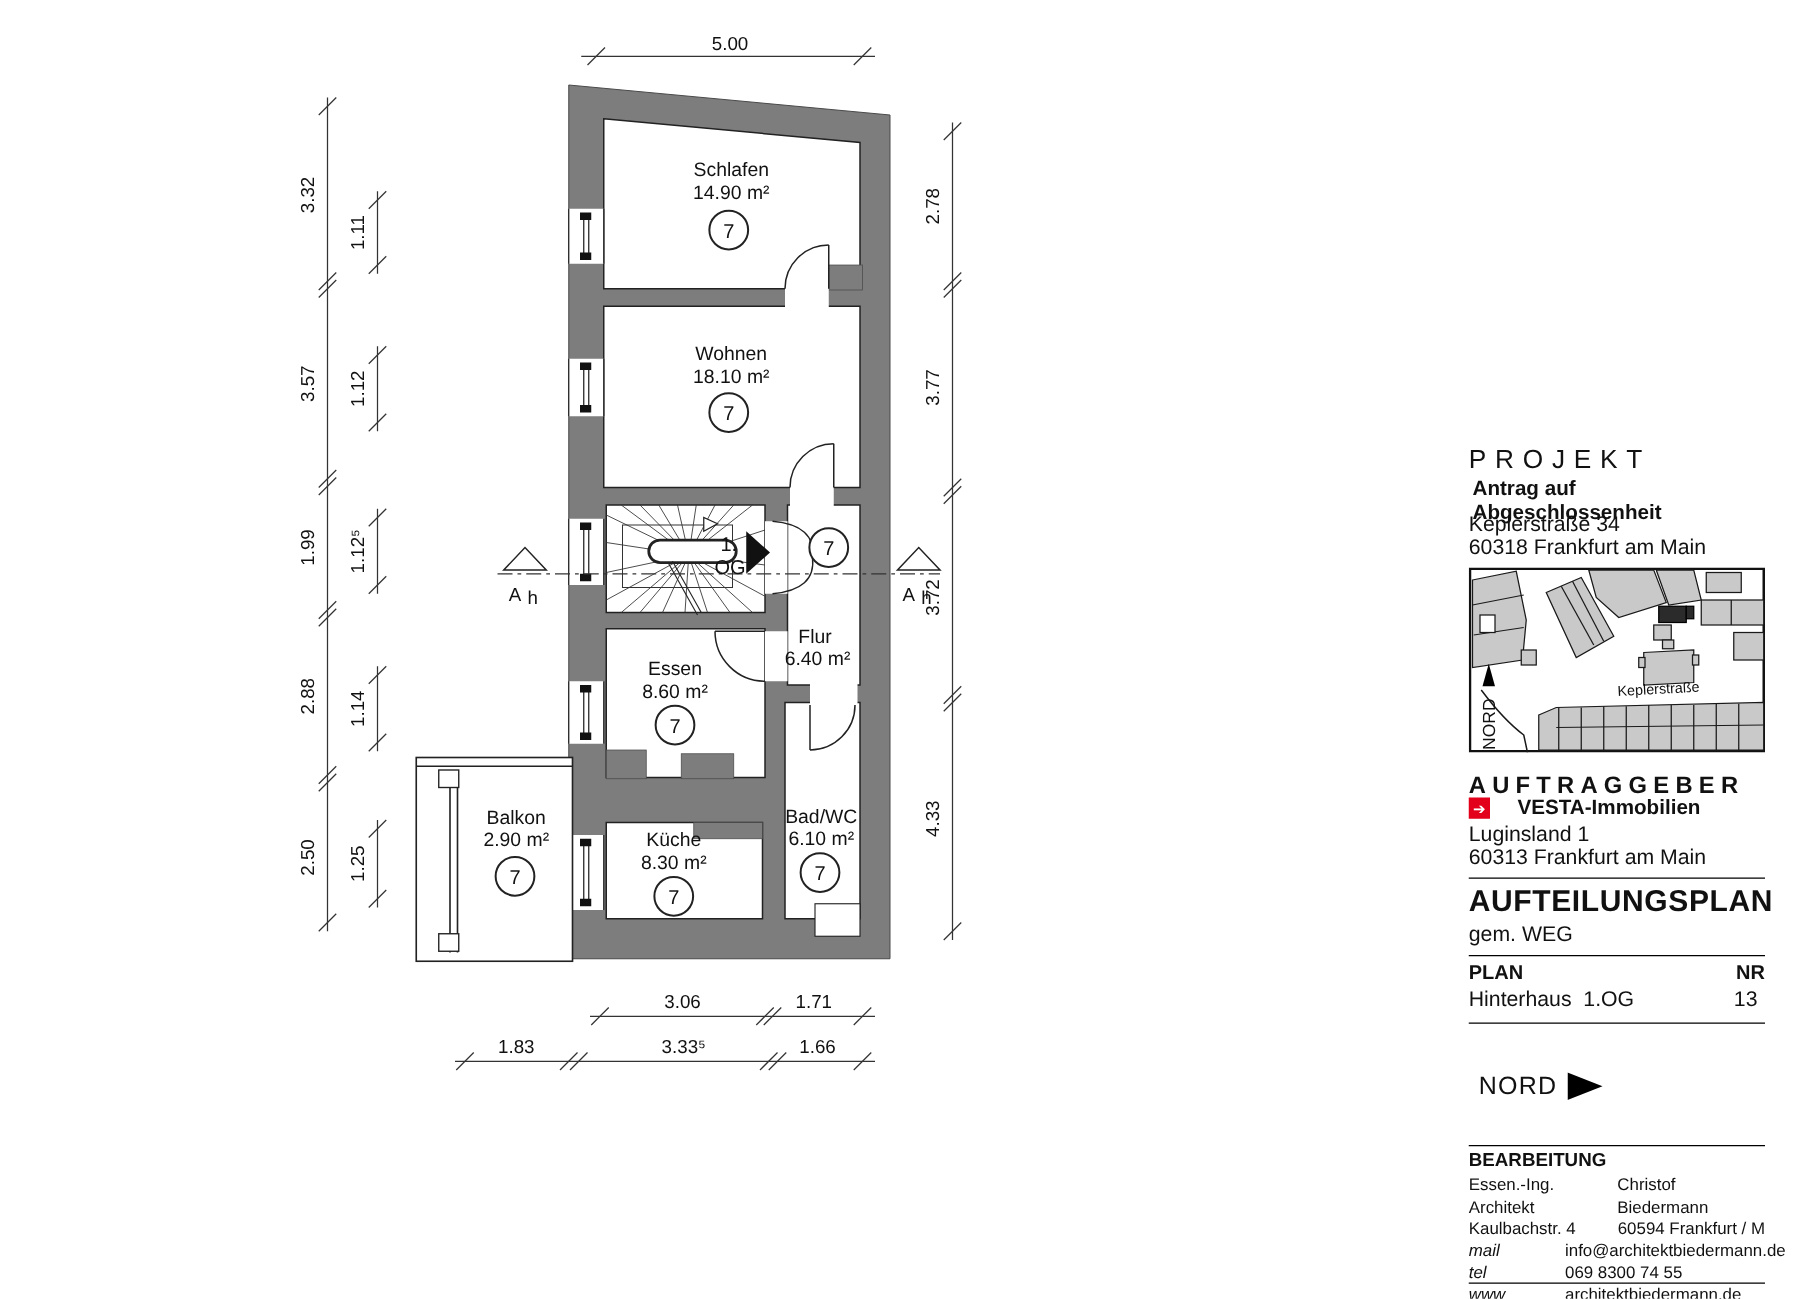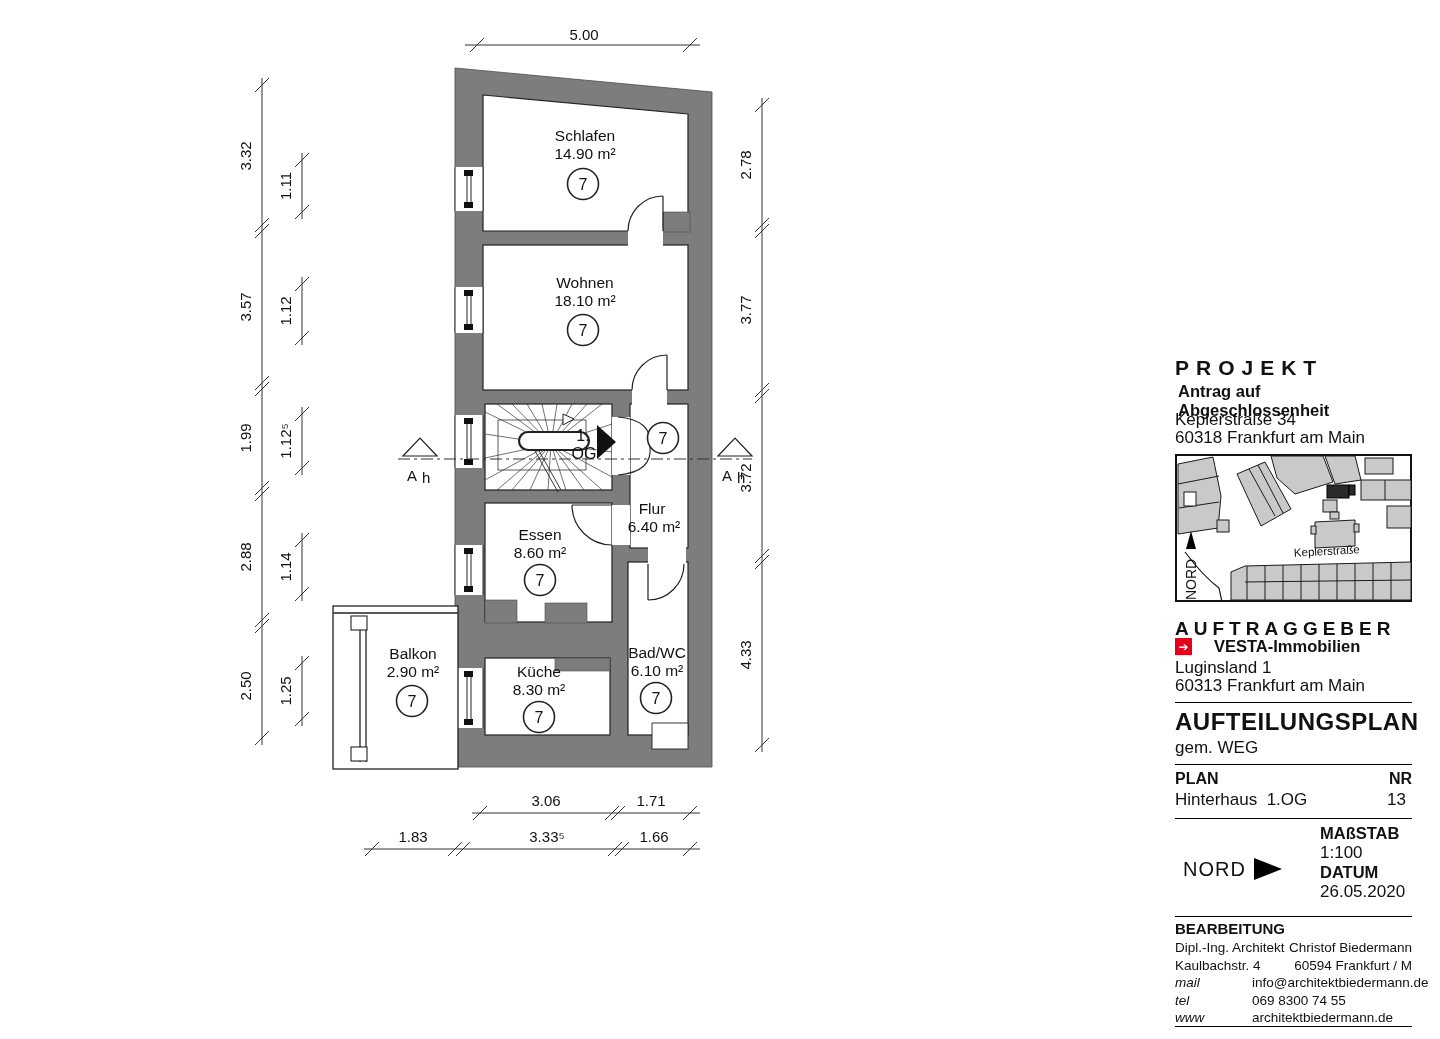--- a/index.html
+++ b/index.html
@@ -8,21 +8,21 @@
     font-family:"Liberation Sans","DejaVu Sans",sans-serif;color:#111;
     overflow:hidden;
   }
   svg text{font-family:"Liberation Sans","DejaVu Sans",sans-serif;fill:#111;}
   .dim{font-size:15px;}
   .room-name,.room-area{font-size:15.5px;}
   .unit-num{font-size:16px;}
   #titleblock{position:absolute;left:1175px;top:350px;width:237px;height:689px;}
   #titleblock .abs{position:absolute;left:0;width:237px;}
   .tb-rule{position:absolute;left:0;width:237px;border-top:1.6px solid #000;height:0;}
-  .projekt{font-size:21px;font-weight:bold;letter-spacing:7px;}
+  .projekt{font-size:21px;font-weight:normal;letter-spacing:7px;}
   .subtitle{font-size:16.5px;font-weight:bold;padding-left:3px;}
   .addr{font-size:17px;}
   .sectionhead{font-size:19px;font-weight:bold;letter-spacing:5px;}
   .client-row{display:flex;align-items:center;gap:6px;}
   .client-icon{width:17px;height:17px;background:#e2001a;color:#fff;display:inline-flex;
     align-items:center;justify-content:center;font-size:12px;font-weight:bold;flex:0 0 auto;}
   .client-name{font-size:16.5px;font-weight:bold;margin-left:16px;}
   .bigtitle{font-size:24px;font-weight:bold;letter-spacing:0.5px;}
   .gemweg{font-size:17px;}
   .rowflex{display:flex;justify-content:space-between;align-items:baseline;}
@@ -398,41 +398,35 @@
     <span class="planlbl">PLAN</span>
     <span class="planlbl">NR</span>
   </div>
   <div class="abs rowflex" style="top:440px">
     <span class="planval">Hinterhaus  1.OG</span>
     <span class="nr14">13</span>
   </div>
 
   <div class="tb-rule" style="top:468px"></div>
 
-  <div class="scalecol" style="top:474px">
-    <div class="sclbl">MAßSTAB</div>
-    <div class="scval">1:100</div>
-    <div class="sclbl">DATUM</div>
-    <div class="scval">26.05.2020</div>
-  </div>
 
   <div class="nordrow" style="top:507px">
     <span class="nordtxt">NORD</span>
     <svg width="30" height="24">
         <polygon points="0,1 0,23 28,12" fill="#000"></polygon>
       </svg>
   </div>
 
   <div class="tb-rule" style="top:566px"></div>
 
   <div class="abs bearb" style="top:570px">BEARBEITUNG</div>
 
   <div class="abs contact" style="top:589px">
     <div class="crow spread">
-      <span>Dipl.-Ing. Architekt</span>
+      <span>Essen.-Ing. Architekt</span>
       <span>Christof Biedermann</span>
     </div>
     <div class="crow spread">
       <span>Kaulbachstr. 4</span>
       <span>60594 Frankfurt / M</span>
     </div>
     <div class="crow">
       <span class="clabel">mail</span>
       <span>info@architektbiedermann.de</span>
     </div>

